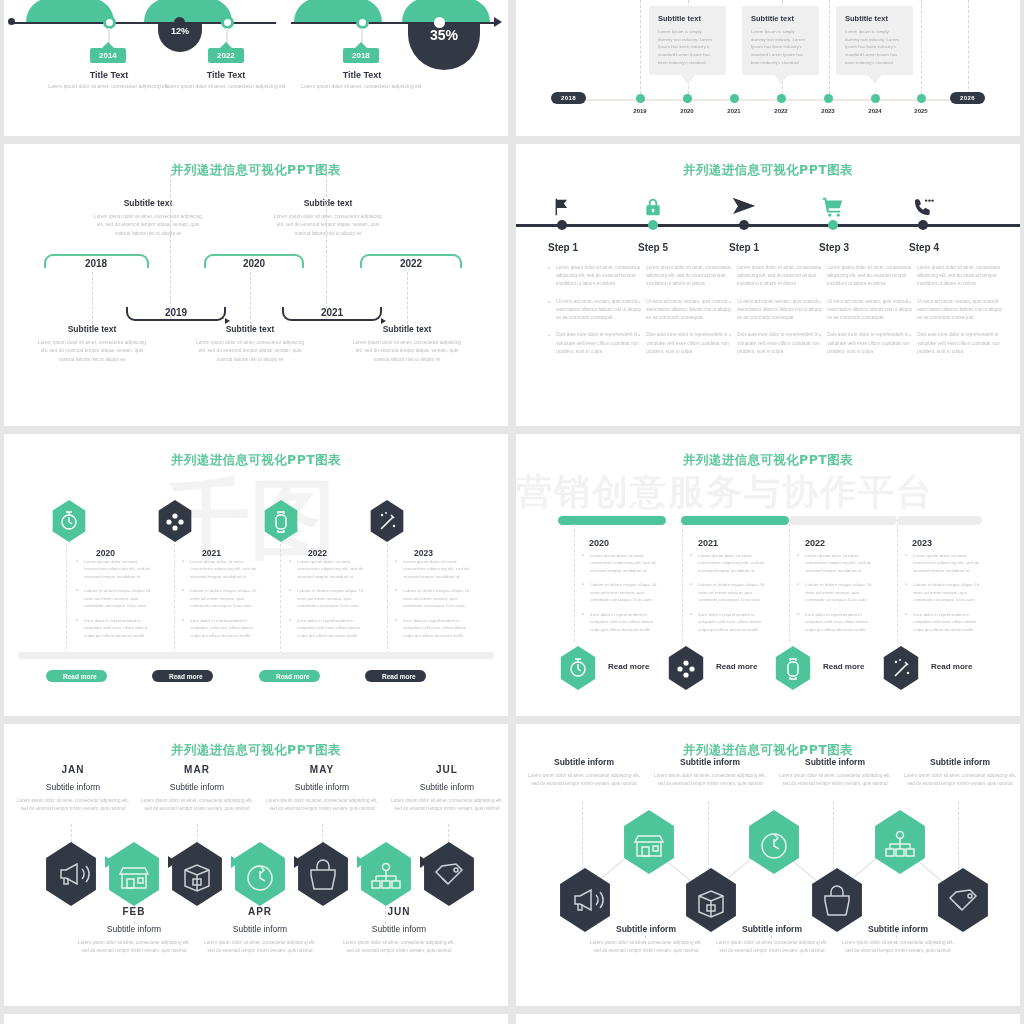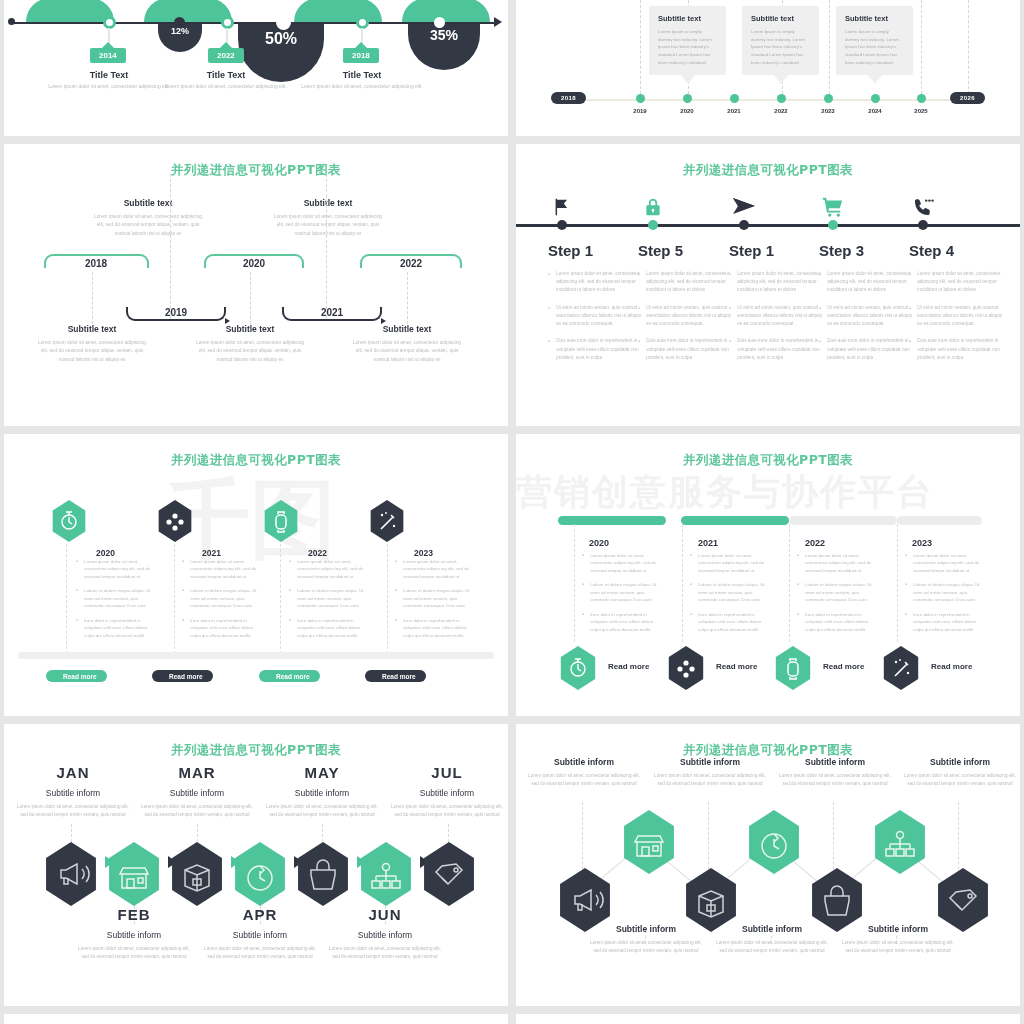--- a/index.html
+++ b/index.html
@@ -79,21 +79,21 @@
   .s3 .vdash{position:absolute;border-left:1px dashed #d5d5d5;}
   .s3 .txt{position:absolute;width:112px;text-align:center;}
   .s3 .txt h4{margin:0 0 5px 0;font-size:8.5px;color:#2f3440;}
   .s3 .txt p{margin:0;font-size:4.8px;color:#b9bcc0;line-height:1.72;}
 
   
   .s4 .hline{position:absolute;left:0;right:0;top:80px;height:2.5px;background:#2f3440;}
   .s4 .sdot{position:absolute;top:76px;width:10px;height:10px;border-radius:50%;transform:translateX(-50%);}
   .s4 .icn{position:absolute;top:52px;transform:translateX(-50%);}
   .s4 .col{position:absolute;top:98px;width:95px;}
-  .s4 .col h4{margin:0 0 11px 0;font-size:15px;color:#2f3440;font-weight:bold;}
+  .s4 .col h4{margin:0 0 11px 0;font-size:10px;color:#2f3440;font-weight:bold;}
   .s4 .bul{display:flex;margin-bottom:9px;}
   .s4 .bul .b{color:#c9ccd0;font-size:6px;line-height:1.2;margin-right:6px;margin-top:1px;}
   .s4 .bul p{margin:0;font-size:4.7px;color:#b9bcc0;line-height:1.75;}
 
   
   .hex{position:relative;display:inline-block;
        clip-path:polygon(50% 0%,93% 25%,93% 75%,50% 100%,7% 75%,7% 25%);}
   .wm{position:absolute;pointer-events:none;color:#f2f2f2;font-weight:bold;
       font-family:"DejaVu Sans","Liberation Sans",sans-serif;}
   .s5 .yrw{position:absolute;font-size:8.5px;font-weight:bold;color:#2f3440;}
@@ -110,21 +110,21 @@
   .s6 .bar{position:absolute;height:9px;border-radius:5px;}
   .s6 .yrw{position:absolute;font-size:9px;font-weight:bold;color:#2f3440;}
   .s6 .vdash{position:absolute;border-left:1px dashed #dcdcdc;}
   .s6 .bul{display:flex;margin-bottom:7px;}
   .s6 .bul .b{color:#c9ccd0;font-size:6px;margin-right:6px;}
   .s6 .bul p{margin:0;font-size:4.4px;color:#b9bcc0;line-height:1.7;}
   .s6 .rml{position:absolute;font-size:8px;color:#2f3440;font-weight:bold;}
   .s7 .harw{position:absolute;top:132px;width:0;height:0;
       border-top:6px solid transparent;border-bottom:6px solid transparent;}
   .s7 .mblk{position:absolute;width:118px;text-align:center;}
-  .s7 .mblk .mn{font-size:15px;font-weight:bold;color:#2f3440;letter-spacing:1px;}
+  .s7 .mblk .mn{font-size:10px;font-weight:bold;color:#2f3440;letter-spacing:1px;}
   .s7 .mblk .si{font-size:8.5px;color:#2f3440;margin-top:7px;}
   .s7 .mblk .bd{font-size:4.6px;color:#b9bcc0;line-height:1.68;margin-top:5px;}
   .s7 .vdash{position:absolute;border-left:1px dashed #d8d8d8;}
 
   
   .s8 .zblk{position:absolute;width:120px;text-align:center;}
   .s8 .zblk .si{font-size:8.5px;font-weight:bold;color:#2f3440;}
   .s8 .zblk .bd{font-size:4.6px;color:#b9bcc0;line-height:1.68;margin-top:5px;}
   .s8 .vdash{position:absolute;border-left:1px dashed #d8d8d8;}
   .s8 .conn{position:absolute;height:1.2px;background:#ddd;transform-origin:0 0;}
@@ -134,21 +134,20 @@
 
 <div class="grid">
 
   <div class="slide h140 s1">
     <div class="gbar" style="left:22px;width:88px;"></div>
     <div class="gbar" style="left:140px;width:88px;"></div>
     <div class="gbar" style="left:290px;width:88px;"></div>
     <div class="gbar" style="left:398px;width:88px;"></div>
 
     <div class="dcirc" style="left:154px;width:44px;height:30px;font-size:9px;line-height:18px;">12%</div>
-    <div class="dcirc" style="left:234px;width:86px;height:60px;font-size:16px;line-height:34px;">50%</div>
     <div class="dcirc" style="left:404px;width:72px;height:48px;font-size:14px;line-height:26px;">35%</div>
 
     <div class="axis"></div>
     <div class="arrowst"></div>
     <div class="arrowend"></div>
 
     <div class="node" style="left:99px;"></div>
     <div class="node" style="left:170px;width:11px;height:11px;top:17px;background:#2f3440;border-color:#2f3440;"></div>
     <div class="node" style="left:217px;"></div>
     <div class="node" style="left:274px;width:11px;height:11px;top:17px;background:#fff;border:3px solid #fff;box-shadow:0 0 0 2px #fff;"></div>
@@ -740,21 +739,21 @@
     <div class="mblk" style="left:71px;top:182px;">
       <div class="mn">FEB</div>
       <div class="si">Subtitle inform</div>
       <div class="bd">Lorem ipsum dolor sit amet, consectetur adipiscing elit, sed do eiusmod tempor minim veniam, quis nostrud</div>
     </div>
     <div class="mblk" style="left:197px;top:182px;">
       <div class="mn">APR</div>
       <div class="si">Subtitle inform</div>
       <div class="bd">Lorem ipsum dolor sit amet, consectetur adipiscing elit, sed do eiusmod tempor minim veniam, quis nostrud</div>
     </div>
-    <div class="mblk" style="left:322px;top:182px;">
+    <div class="mblk" style="left:336px;top:182px;">
       <div class="mn">JUN</div>
       <div class="si">Subtitle inform</div>
       <div class="bd">Lorem ipsum dolor sit amet, consectetur adipiscing elit, sed do eiusmod tempor minim veniam, quis nostrud</div>
     </div>
   </div>
 
   <div class="slide h282 s8">
     <div class="ttl">并列递进信息可视化PPT图表</div>
 
     <div class="zblk" style="left:8px;top:33px;">

